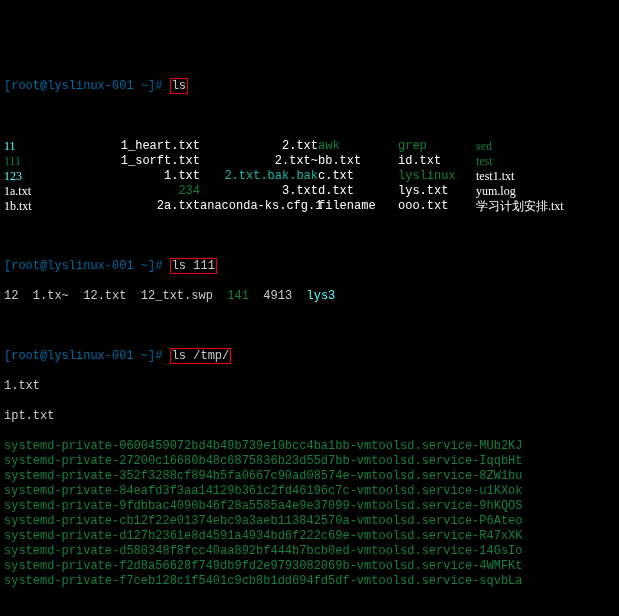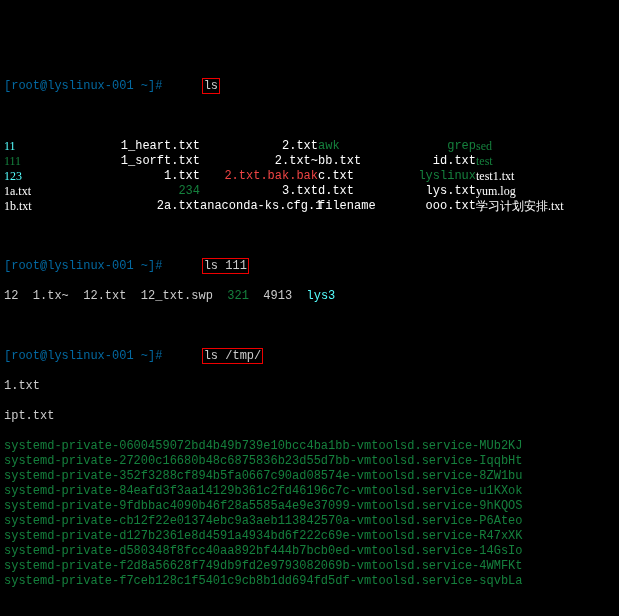--- a/index.html
+++ b/index.html
@@ -8,47 +8,47 @@
     background: #000;
     color: #ccc;
     font-family: "Courier New", monospace;
     font-size: 12px;
     line-height: 15px;
     width: 619px;
     box-sizing: border-box;
     white-space: pre;
   }
   .prompt-root { color: #0369a1; }
-  .hl { border: 1px solid #e00; padding: 0 1px; margin-left: 32px; }
+  .hl { border: 1px solid #e00; padding: 0 1px; }
   .cyan { color: #55ffff; }
   .blue { color: #15803d; }
-  .green { color: #ef4444; }
+  .green { color: #14b8a6; }
   .white { color: #fff; }
   .row { display: flex; }
   .col { width: 78px; font-family: Liberation Serif, serif; }
   .col2 { width: 118px; text-align: right; }
   .col3 { width: 80px; }
-  .col4 { width: 78px; text-align: right; }
+  .col4 { width: 78px; }
   .col5 { width: 120px; font-family: Liberation Serif, serif; }
   .line { display: block; }
 </style>
 </head>
 <body>
 
 
 
 
 <span class="line"><span class="prompt-root">[root@lyslinux-001 ~]#</span> <span class="hl"><span>ls</span></span></span>
 
 
 <span id="ls-root"><span class="row"><span class="col cyan">11</span><span class="col2 white">1_heart.txt</span><span class="col2 white">2.txt</span><span class="col3 blue">awk</span><span class="col4 blue">grep</span><span class="col5 blue">sed</span></span><span class="row"><span class="col blue">111</span><span class="col2 white">1_sorft.txt</span><span class="col2 white">2.txt~</span><span class="col3 white">bb.txt</span><span class="col4 white">id.txt</span><span class="col5 blue">test</span></span><span class="row"><span class="col cyan">123</span><span class="col2 white">1.txt</span><span class="col2 green">2.txt.bak.bak</span><span class="col3 white">c.txt</span><span class="col4 blue">lyslinux</span><span class="col5 white">test1.txt</span></span><span class="row"><span class="col white">1a.txt</span><span class="col2 blue">234</span><span class="col2 white">3.txt</span><span class="col3 white">d.txt</span><span class="col4 white">lys.txt</span><span class="col5 white">yum.log</span></span><span class="row"><span class="col white">1b.txt</span><span class="col2 white">2a.txt</span><span class="col2 white">anaconda-ks.cfg.1</span><span class="col3 white">filename</span><span class="col4 white">ooo.txt</span><span class="col5 white">学习计划安排.txt</span></span></span>
 
 
 <span class="line"><span class="prompt-root">[root@lyslinux-001 ~]#</span> <span class="hl"><span>ls 111</span></span></span>
-<span class="line"><span>12</span>  <span>1.tx~</span>  <span>12.txt</span>  <span>12_txt.swp</span>  <span class="blue">321</span>  <span>4913</span>  <span class="cyan">lys3</span></span>
+<span class="line"><span>12</span>  <span>1.tx~</span>  <span>12.txt</span>  <span>12_txt.swp</span>  <span class="blue">141</span>  <span>4913</span>  <span class="cyan">lys3</span></span>
 
 
 <span class="line"><span class="prompt-root">[root@lyslinux-001 ~]#</span> <span class="hl"><span>ls /tmp/</span></span></span>
 <span class="line">1.txt</span>
 <span class="line">ipt.txt</span>
 <span id="systemd-block"><span class="line blue">systemd-private-0600459072bd4b49b739e10bcc4ba1bb-vmtoolsd.service-MUb2KJ</span><span class="line blue">systemd-private-27200c16680b48c6875836b23d55d7bb-vmtoolsd.service-IqqbHt</span><span class="line blue">systemd-private-352f3288cf894b5fa0667c90ad08574e-vmtoolsd.service-8ZW1bu</span><span class="line blue">systemd-private-84eafd3f3aa14129b361c2fd46196c7c-vmtoolsd.service-u1KXok</span><span class="line blue">systemd-private-9fdbbac4090b46f28a5585a4e9e37099-vmtoolsd.service-9hKQOS</span><span class="line blue">systemd-private-cb12f22e01374ebc9a3aeb113842570a-vmtoolsd.service-P6Ateo</span><span class="line blue">systemd-private-d127b2361e8d4591a4934bd6f222c69e-vmtoolsd.service-R47xXK</span><span class="line blue">systemd-private-d580348f8fcc40aa892bf444b7bcb0ed-vmtoolsd.service-14GsIo</span><span class="line blue">systemd-private-f2d8a56628f749db9fd2e9793082069b-vmtoolsd.service-4WMFKt</span><span class="line blue">systemd-private-f7ceb128c1f5401c9cb8b1dd694fd5df-vmtoolsd.service-sqvbLa</span></span>
 
 
 
 

